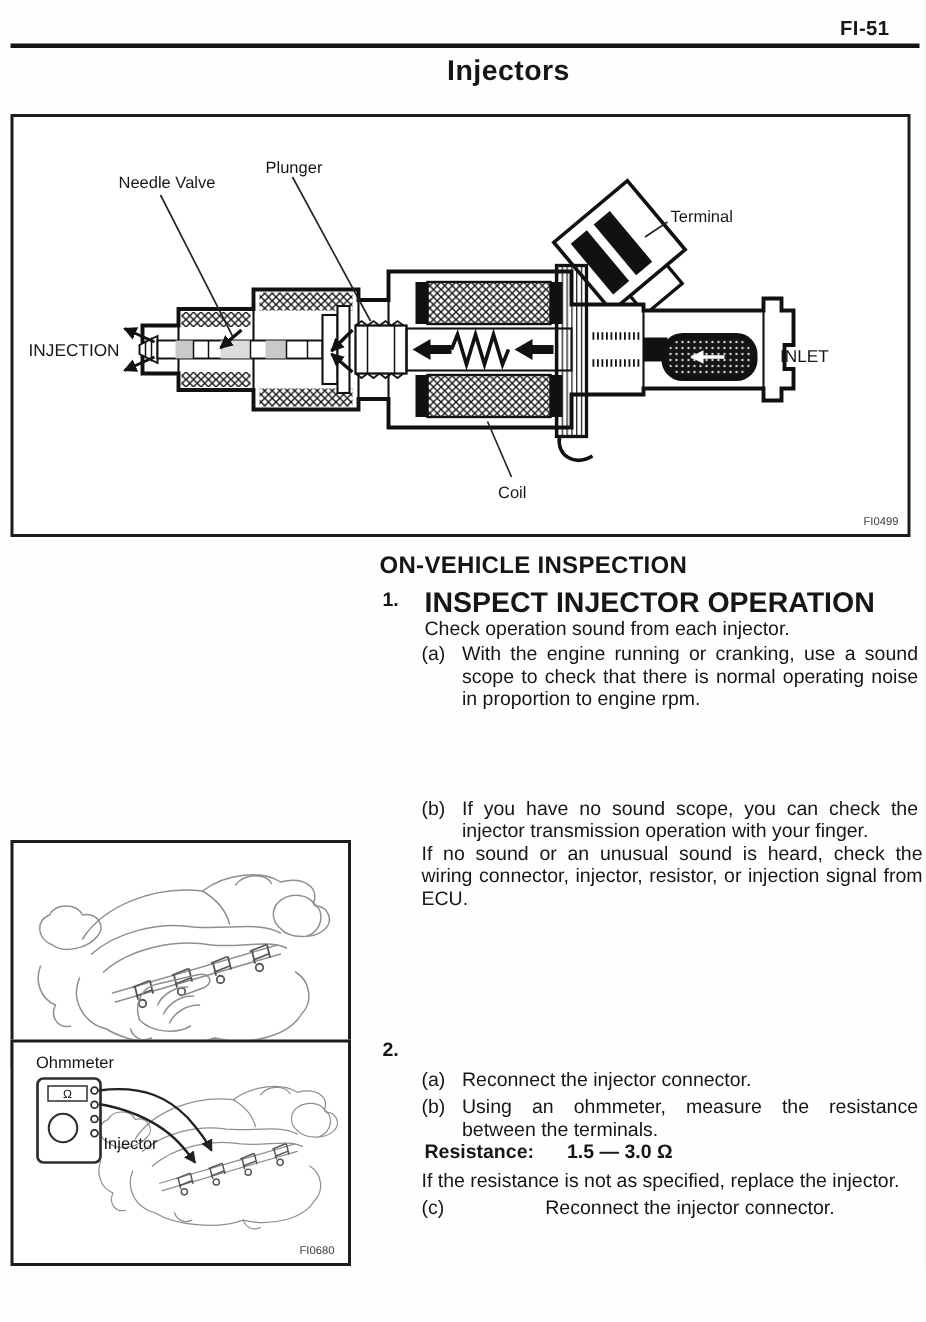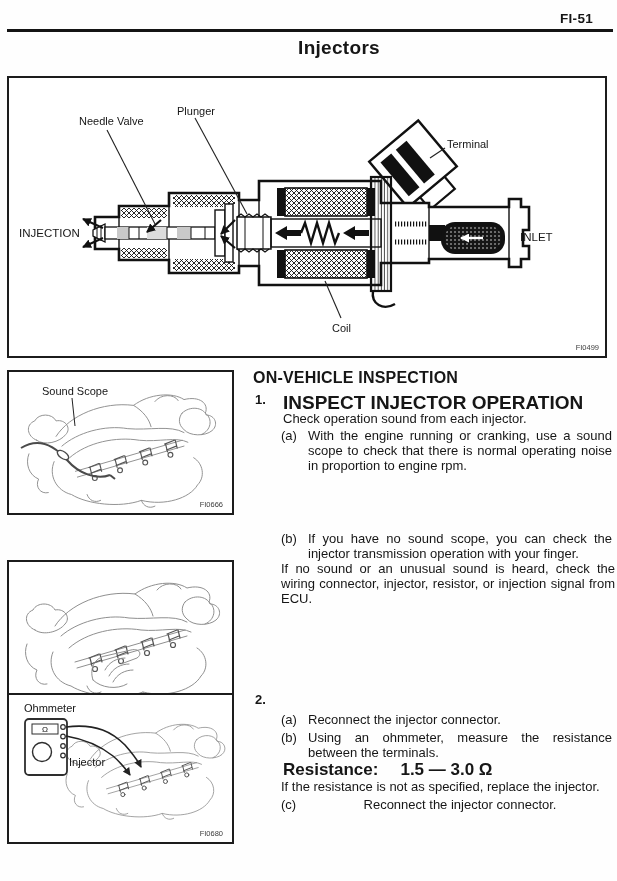--- a/index.html
+++ b/index.html
@@ -20,21 +20,21 @@
   .h1{position:absolute;left:253px;top:369px;font-size:16px;font-weight:bold;letter-spacing:.2px;}
   .secnum{position:absolute;left:255px;font-size:13px;font-weight:bold;}
   .sectitle{position:absolute;left:283px;font-size:19px;font-weight:bold;}
   .body{font-size:13px;line-height:15px;}
   .intro{position:absolute;left:283px;}
   .step{position:absolute;left:281px;display:flex;}
   .step .lbl{width:27px;flex:none;}
   .step .txt{width:304px;text-align:justify;}
   .note{position:absolute;left:281px;width:334px;text-align:justify;}
   .note2{position:absolute;left:281px;width:340px;}
-  .spec{position:absolute;left:283px;font-size:17px;font-weight:bold;}
+  .spec{position:absolute;left:283px;font-size:13px;font-weight:bold;}
   .spec .val{margin-left:22px;}
 </style>
 </head>
 <body>
 
 <div class="page">
 
   <svg width="0" height="0" style="position:absolute" aria-hidden="true">
     <defs>
       <pattern id="xh" width="5" height="5" patternUnits="userSpaceOnUse">
@@ -182,33 +182,20 @@
       <text x="70" y="47" font-size="11">Needle Valve</text>
       <text x="168" y="37" font-size="11">Plunger</text>
       <text x="438" y="70" font-size="11">Terminal</text>
       <text x="10" y="159" font-size="11.5">INJECTION</text>
       <text x="511" y="163" font-size="11.5">INLET</text>
       <text x="323" y="254" font-size="11">Coil</text>
       <text x="590" y="272" text-anchor="end" class="figid">FI0499</text>
     </svg>
   </div>
 
-  <div class="figbox" id="fig1">
-    <svg viewBox="0 0 223 141">
-      <use href="#engine" x="6" y="14" width="212" height="126"></use>
-      <g>
-        <path d="M12,76 C28,66 44,72 58,88 C70,102 88,108 101,103" fill="none" stroke="#4a4a4a" stroke-width="2"></path>
-        <ellipse cx="54" cy="83" rx="6.5" ry="3.4" transform="rotate(35 54 83)" fill="#fff" stroke="#4a4a4a" stroke-width="1.4"></ellipse>
-        <path d="M101,103 L106,107" stroke="#4a4a4a" stroke-width="2"></path>
-      </g>
-      <path d="M63,26 L66,54" stroke="#222" stroke-width="1"></path>
-      <text x="33" y="23" font-size="11">Sound Scope</text>
-      <text x="214" y="135" text-anchor="end" class="figid">FI0666</text>
-    </svg>
-  </div>
 
   <div class="figbox" id="fig2">
     <svg viewBox="0 0 223 147">
       <use href="#engine" x="8" y="12" width="210" height="130"></use>
       <g fill="none" stroke="#8f8f8f" stroke-width="1" stroke-linecap="round">
         <path d="M84,118 C80,106 86,96 96,94 L122,88 C130,86 134,92 128,96 L112,102"></path>
         <path d="M96,108 C100,100 108,96 116,96"></path>
         <path d="M100,114 C104,106 112,102 120,102"></path>
         <path d="M104,120 C108,112 116,108 124,108"></path>
         <path d="M84,118 C92,126 108,128 118,122"></path>

